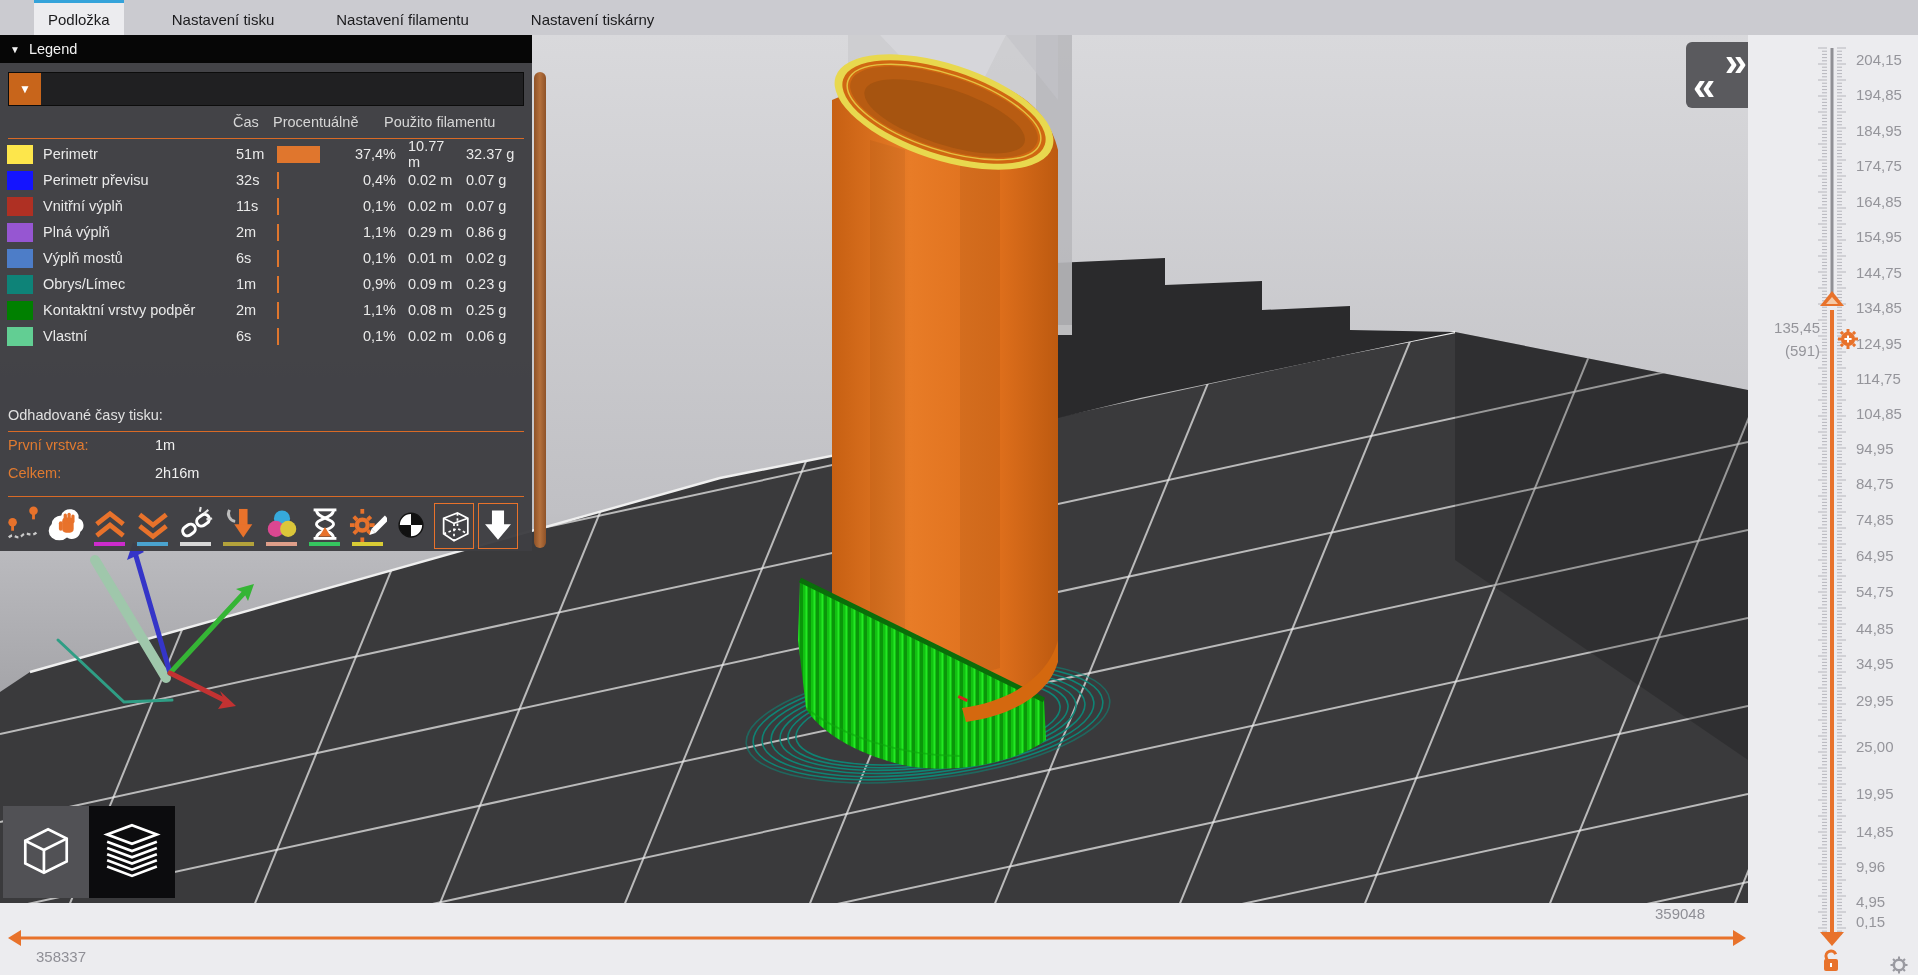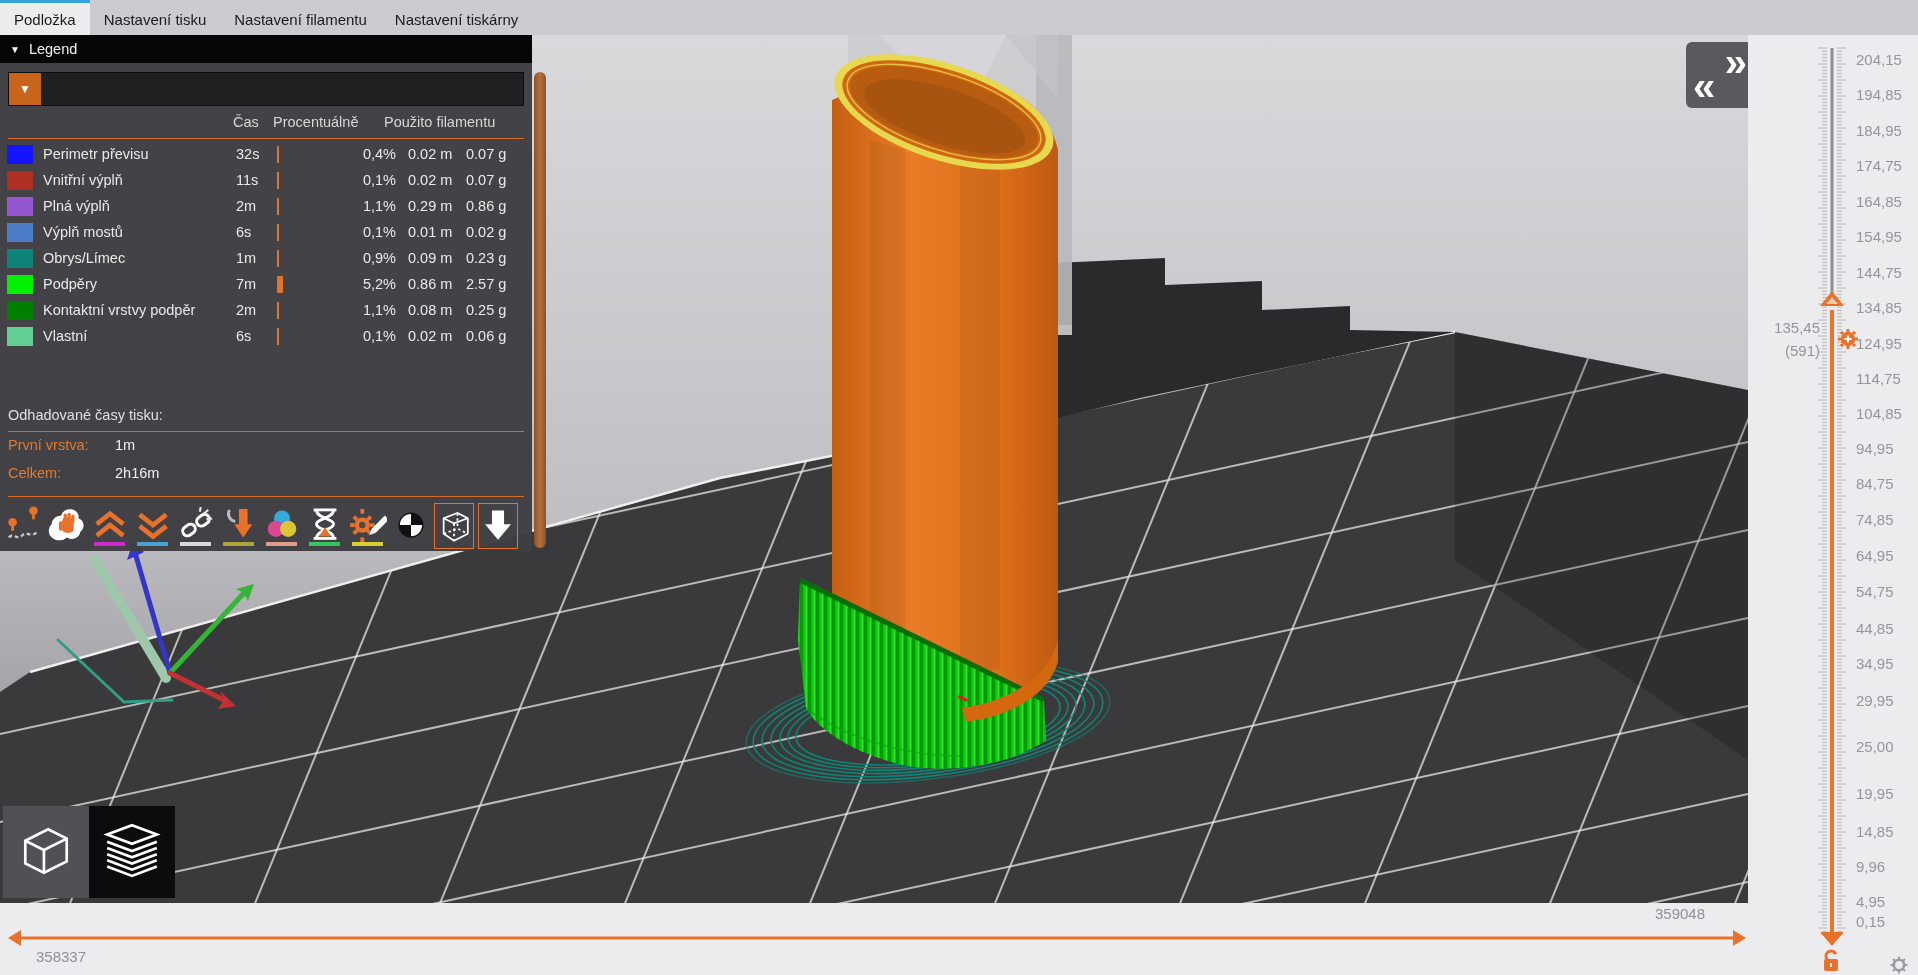--- a/index.html
+++ b/index.html
@@ -3,21 +3,21 @@
 <meta charset="utf-8">
 <style>
   * { box-sizing: border-box; margin: 0; padding: 0; }
   html,body { width:1918px; height:975px; overflow:hidden; }
   body { font-family:"Liberation Sans", sans-serif; position:relative; background:#ebebee; }
 
   
   .tabbar { position:absolute; left:0; top:0; width:1918px; height:35px;
             background:#cbcbd0; display:flex; align-items:stretch; }
   .tab { padding:0 14px; display:flex; align-items:center; font-size:15px; color:#1b1b1d;
-         border-top:3px solid transparent; cursor:default; white-space:nowrap; }
+         border-top:3px solid transparent; cursor:default; white-space:nowrap;margin-left:34px; }
   .tab.active { background:#ececef; border-top:3px solid #35a3da; }
 
   
   .stage { position:absolute; left:0; top:35px; width:1748px; height:868px; overflow:hidden; }
   .stage svg.scene { display:block; }
 
   .collapse-btn { position:absolute; left:1686px; top:7px; width:68px; height:66px;
                   background:#5a5a5e; border-radius:6px; color:#fff; }
   .collapse-btn .gg { position:absolute; font-size:40px; font-weight:bold; line-height:1; }
   .collapse-btn .gg.r { right:7px; top:0px; }
@@ -48,21 +48,21 @@
   .lrow .sw { width:26px; height:19px; margin-left:7px; }
   .lrow .nm { width:193px; margin-left:10px; }
   .lrow .tm { width:41px; }
   .lrow .barbox { width:52px; height:17px; position:relative; }
   .lrow .bar { position:absolute; left:0; top:0; height:17px; background:#e0762d; }
   .lrow .pct { width:67px; text-align:right; }
   .lrow .len { width:62px; padding-left:12px; }
   .lrow .wgt { width:70px; padding-left:8px; }
   .est-title { position:absolute; left:8px; top:372px; color:#e0e0e0; }
   .est-sep1 { position:absolute; left:8px; top:396px; width:516px; border-top:1.5px solid #d96a26; }
-  .est-row { position:absolute; left:8px; display:flex; }
+  .est-row { position:absolute; left:8px; display:flex;gap:40px; }
   .est-row .lab { width:107px; color:#e07a30; }
   .est-row .val { color:#f0f0f0; }
   .est-sep2 { position:absolute; left:8px; top:461px; width:516px; border-top:1.5px solid #d96a26; }
   .legend-icons { position:absolute; left:2px; top:466px; width:528px; height:50px;
                   display:flex; align-items:center; }
   .licon { width:43px; height:48px; display:flex; align-items:center; justify-content:center; }
   .licon.boxed { width:40px; height:46px; border:1.5px solid #e8722b; margin:0 2px; }
   .legend-scrollbar { position:absolute; left:534px; top:72px; width:12px; height:476px;
                       border-radius:6px;
                       background:linear-gradient(90deg,#8e5228,#b4703c,#8e5228); }
@@ -239,20 +239,31 @@
     </span>
   </div>
   <div class="colhdr">
     <span style="left:233px">Čas</span>
     <span style="left:273px">Procentuálně</span>
     <span style="left:384px">Použito filamentu</span>
   </div>
   <div class="hdr-sep"></div>
   <div class="legend-rows" id="legendrows">
       <div class="lrow">
+        <span class="sw" style="background: rgb(253, 230, 75);"></span>
+        <span class="nm">Perimetr</span>
+        <span class="tm">51m</span>
+        <span class="barbox">
+          <span class="bar" style="width: 43px; background: rgb(224, 118, 45);"></span>
+        </span>
+        <span class="pct">37,4%</span>
+        <span class="len">10.77 m</span>
+        <span class="wgt">32.37 g</span>
+      </div>
+      <div class="lrow">
         <span class="sw" style="background: rgb(20, 20, 255);"></span>
         <span class="nm">Perimetr převisu</span>
         <span class="tm">32s</span>
         <span class="barbox">
           <span class="bar" style="width: 2px; background: rgb(224, 118, 45);"></span>
         </span>
         <span class="pct">0,4%</span>
         <span class="len">0.02 m</span>
         <span class="wgt">0.07 g</span>
       </div>
@@ -292,31 +303,20 @@
       <div class="lrow">
         <span class="sw" style="background: rgb(14, 131, 120);"></span>
         <span class="nm">Obrys/Límec</span>
         <span class="tm">1m</span>
         <span class="barbox">
           <span class="bar" style="width: 2px; background: rgb(224, 118, 45);"></span>
         </span>
         <span class="pct">0,9%</span>
         <span class="len">0.09 m</span>
         <span class="wgt">0.23 g</span>
-      </div>
-      <div class="lrow">
-        <span class="sw" style="background: rgb(0, 240, 0);"></span>
-        <span class="nm">Podpěry</span>
-        <span class="tm">7m</span>
-        <span class="barbox">
-          <span class="bar" style="width: 6px; background: rgb(224, 118, 45);"></span>
-        </span>
-        <span class="pct">5,2%</span>
-        <span class="len">0.86 m</span>
-        <span class="wgt">2.57 g</span>
       </div>
       <div class="lrow">
         <span class="sw" style="background: rgb(0, 128, 0);"></span>
         <span class="nm">Kontaktní vrstvy podpěr</span>
         <span class="tm">2m</span>
         <span class="barbox">
           <span class="bar" style="width: 2px; background: rgb(224, 118, 45);"></span>
         </span>
         <span class="pct">1,1%</span>
         <span class="len">0.08 m</span>

